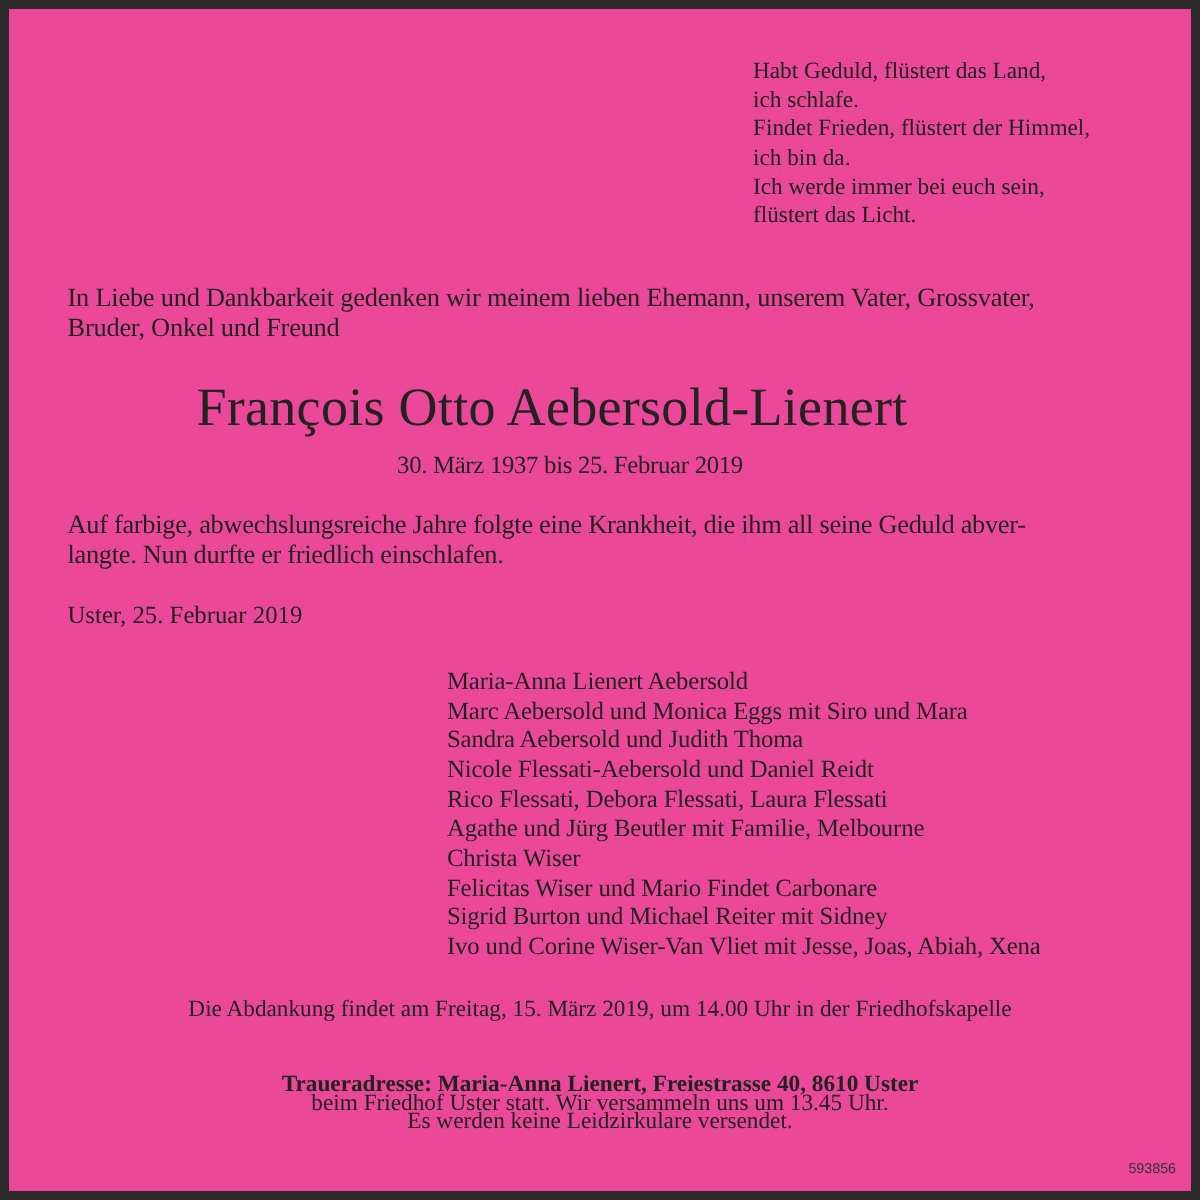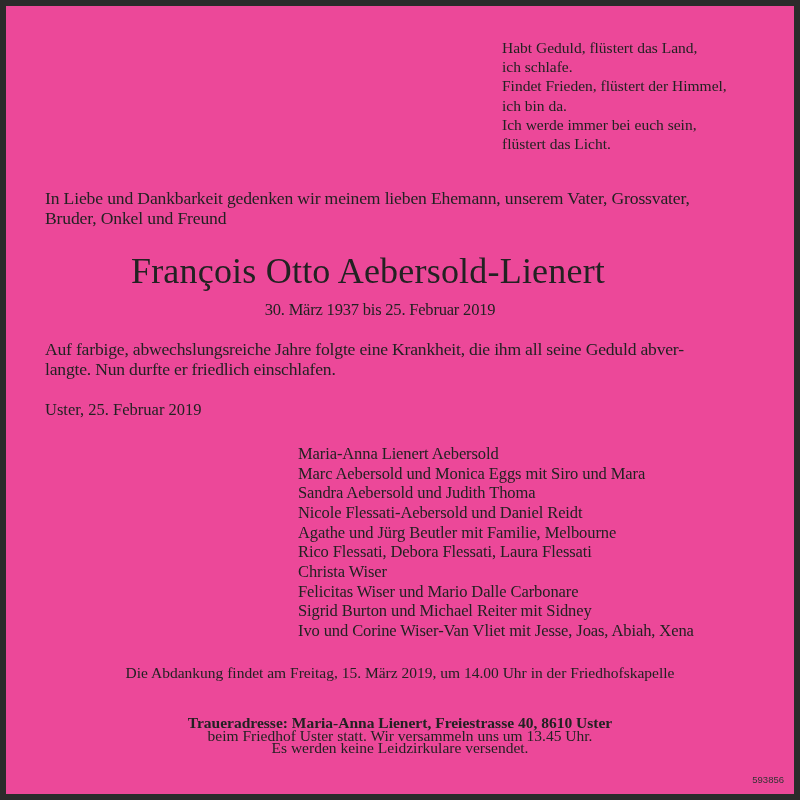--- a/index.html
+++ b/index.html
@@ -142,24 +142,24 @@
     <span class="line">langte. Nun durfte er friedlich einschlafen.</span>
   </div>
 
   <div class="place-date">Uster, 25. Februar 2019</div>
 
   <div class="mourners">
     <span class="line">Maria-Anna Lienert Aebersold</span>
     <span class="line">Marc Aebersold und Monica Eggs mit Siro und Mara</span>
     <span class="line">Sandra Aebersold und Judith Thoma</span>
     <span class="line">Nicole Flessati-Aebersold und Daniel Reidt</span>
+    <span class="line">Rico Flessati, Debora Flessati, Laura Flessati</span>
     <span class="line">Agathe und Jürg Beutler mit Familie, Melbourne</span>
-    <span class="line">Rico Flessati, Debora Flessati, Laura Flessati</span>
     <span class="line">Christa Wiser</span>
-    <span class="line">Felicitas Wiser und Mario Dalle Carbonare</span>
+    <span class="line">Felicitas Wiser und Mario Findet Carbonare</span>
     <span class="line">Sigrid Burton und Michael Reiter mit Sidney</span>
     <span class="line">Ivo und Corine Wiser-Van Vliet mit Jesse, Joas, Abiah, Xena</span>
   </div>
 
   <div class="centered c1">
     <span class="line">Die Abdankung findet am Freitag, 15. März 2019, um 14.00 Uhr in der Friedhofskapelle</span>
     <span class="line">beim Friedhof Uster statt. Wir versammeln uns um 13.45 Uhr.</span>
   </div>
 
 

